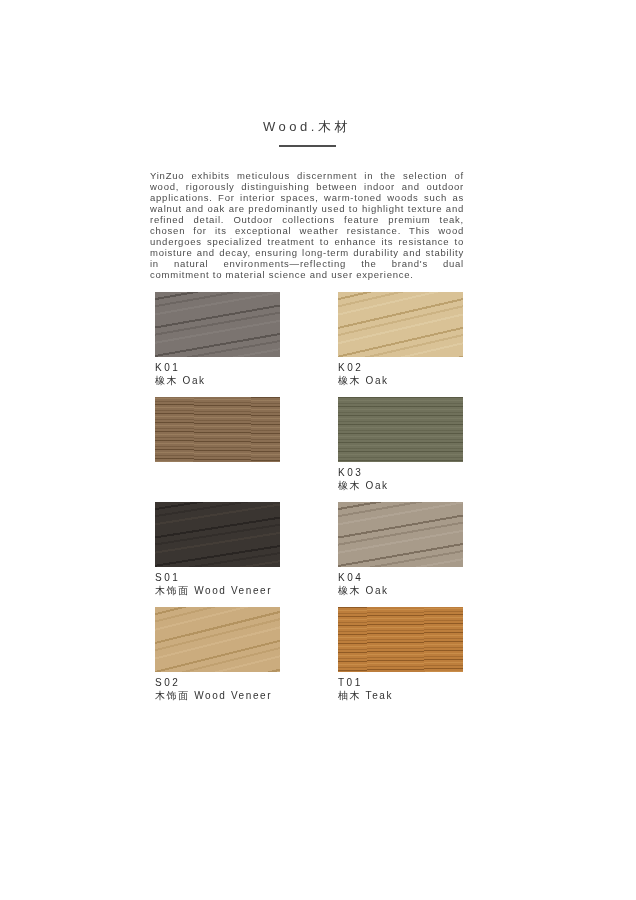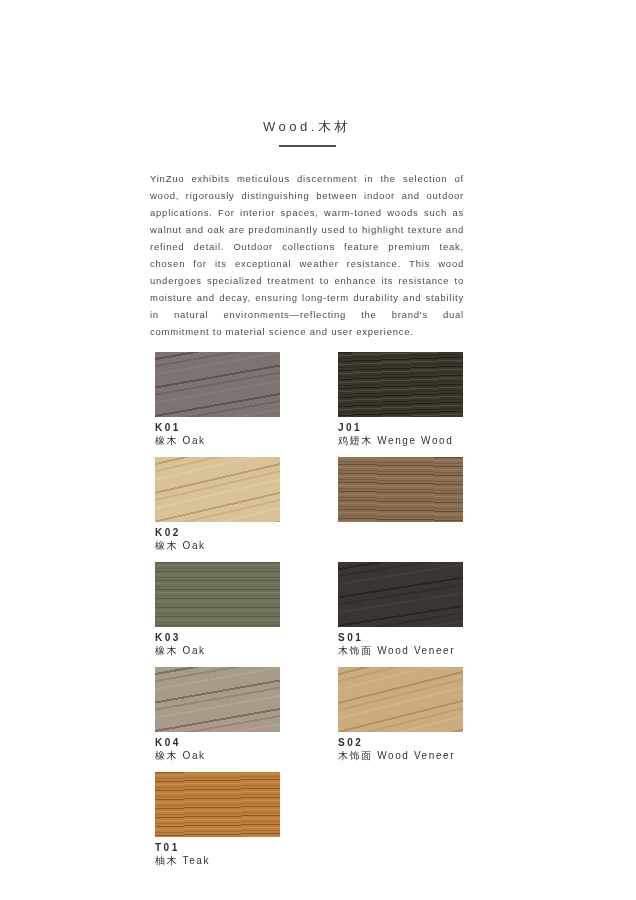--- a/index.html
+++ b/index.html
@@ -25,21 +25,21 @@
   }
   .title-underline{
     width:57px;height:2px;
     background:#4f4f4f;
     margin:9px auto 0 auto;
   }
   .para-en{
     margin:23px 0 0 0;
     text-align:justify;
     font-size:9.5px;
-    line-height:17px;
+    line-height:11px;
     letter-spacing:0.08em;
     color:#4b4b4b;
   }
   .para-zh{
     margin:8px 0 0 0;
     text-align:justify;
     font-size:10.5px;
     line-height:16.2px;
     letter-spacing:0.12em;
     color:#3c3c3c;
@@ -52,21 +52,21 @@
     row-gap:9px;
   }
   .swatch{margin:0;}
   .chip{
     width:125px;height:65px;
     background:#999;
   }
   .code{
     margin-top:5px;
     font-size:10px;
-    font-weight:700;
+    font-weight:400;
     letter-spacing:2.5px;
     color:#2d2d2d;
   }
   .name{
     margin-top:1px;
     font-size:10px;
     letter-spacing:1.6px;
     color:#323232;
   }
 </style>
@@ -83,27 +83,20 @@
 
     <div class="swatch-grid">
   <figure class="swatch">
     <div class="chip" style="background: repeating-linear-gradient(170deg, transparent 0px, transparent 6px, rgba(80, 74, 70, 0.733) 6px, rgba(80, 74, 70, 0.733) 8px, transparent 8px, transparent 13px, rgba(80, 74, 70, 0.333) 13px, rgba(80, 74, 70, 0.333) 15px, transparent 15px, transparent 21px, rgba(141, 135, 131, 0.4) 21px, rgba(141, 135, 131, 0.4) 23px, transparent 23px, transparent 28px), rgb(123, 116, 112);"></div>
     <figcaption>
       <div class="code">K01</div>
       <div class="name">橡木 Oak</div>
     </figcaption>
   </figure>
 
-  <figure class="swatch">
-    <div class="chip" style="background: repeating-linear-gradient(178deg, rgba(31, 27, 19, 0.8) 0px, rgba(31, 27, 19, 0.8) 1px, transparent 1px, transparent 3px, rgba(111, 101, 75, 0.467) 3px, rgba(111, 101, 75, 0.467) 4px, transparent 4px, transparent 6px, rgba(31, 27, 19, 0.4) 6px, rgba(31, 27, 19, 0.4) 7px, transparent 7px, transparent 9px), rgb(59, 54, 43);"></div>
-    <figcaption>
-      <div class="code">J01</div>
-      <div class="name">鸡翅木 Wenge Wood</div>
-    </figcaption>
-  </figure>
 
   <figure class="swatch">
     <div class="chip" style="background: repeating-linear-gradient(167deg, transparent 0px, transparent 6px, rgba(178, 149, 95, 0.733) 6px, rgba(178, 149, 95, 0.733) 8px, transparent 8px, transparent 13px, rgba(178, 149, 95, 0.333) 13px, rgba(178, 149, 95, 0.333) 15px, transparent 15px, transparent 21px, rgba(231, 215, 178, 0.4) 21px, rgba(231, 215, 178, 0.4) 23px, transparent 23px, transparent 28px), rgb(217, 194, 150);"></div>
     <figcaption>
       <div class="code">K02</div>
       <div class="name">橡木 Oak</div>
     </figcaption>
   </figure>
 
   <figure class="swatch">

